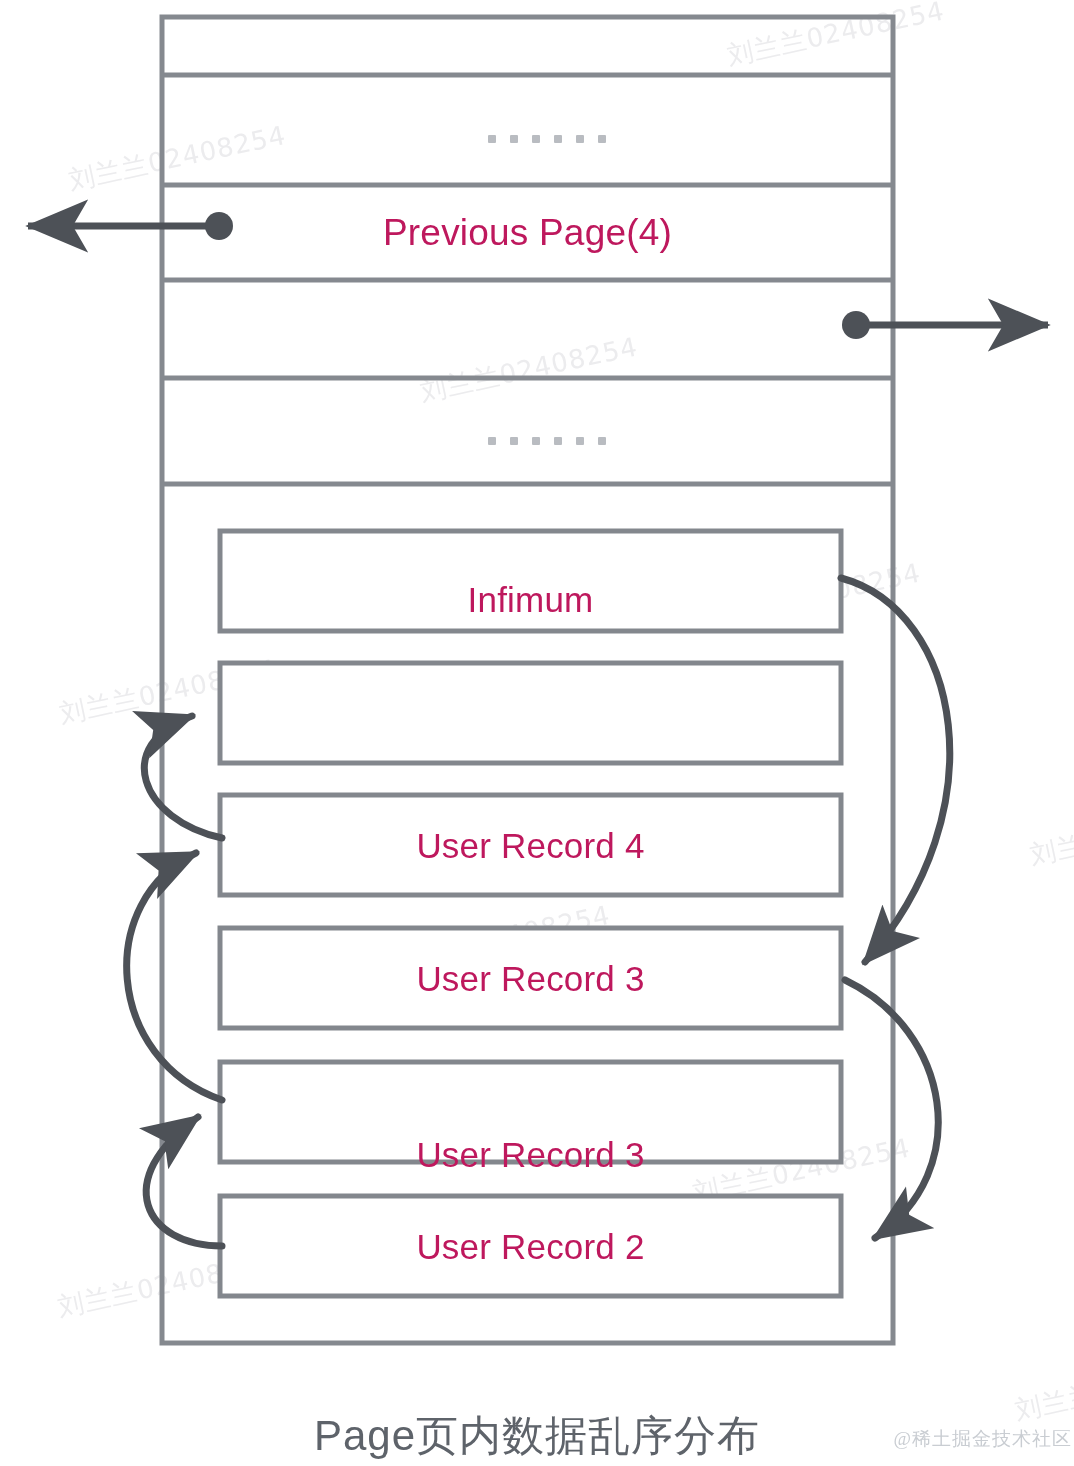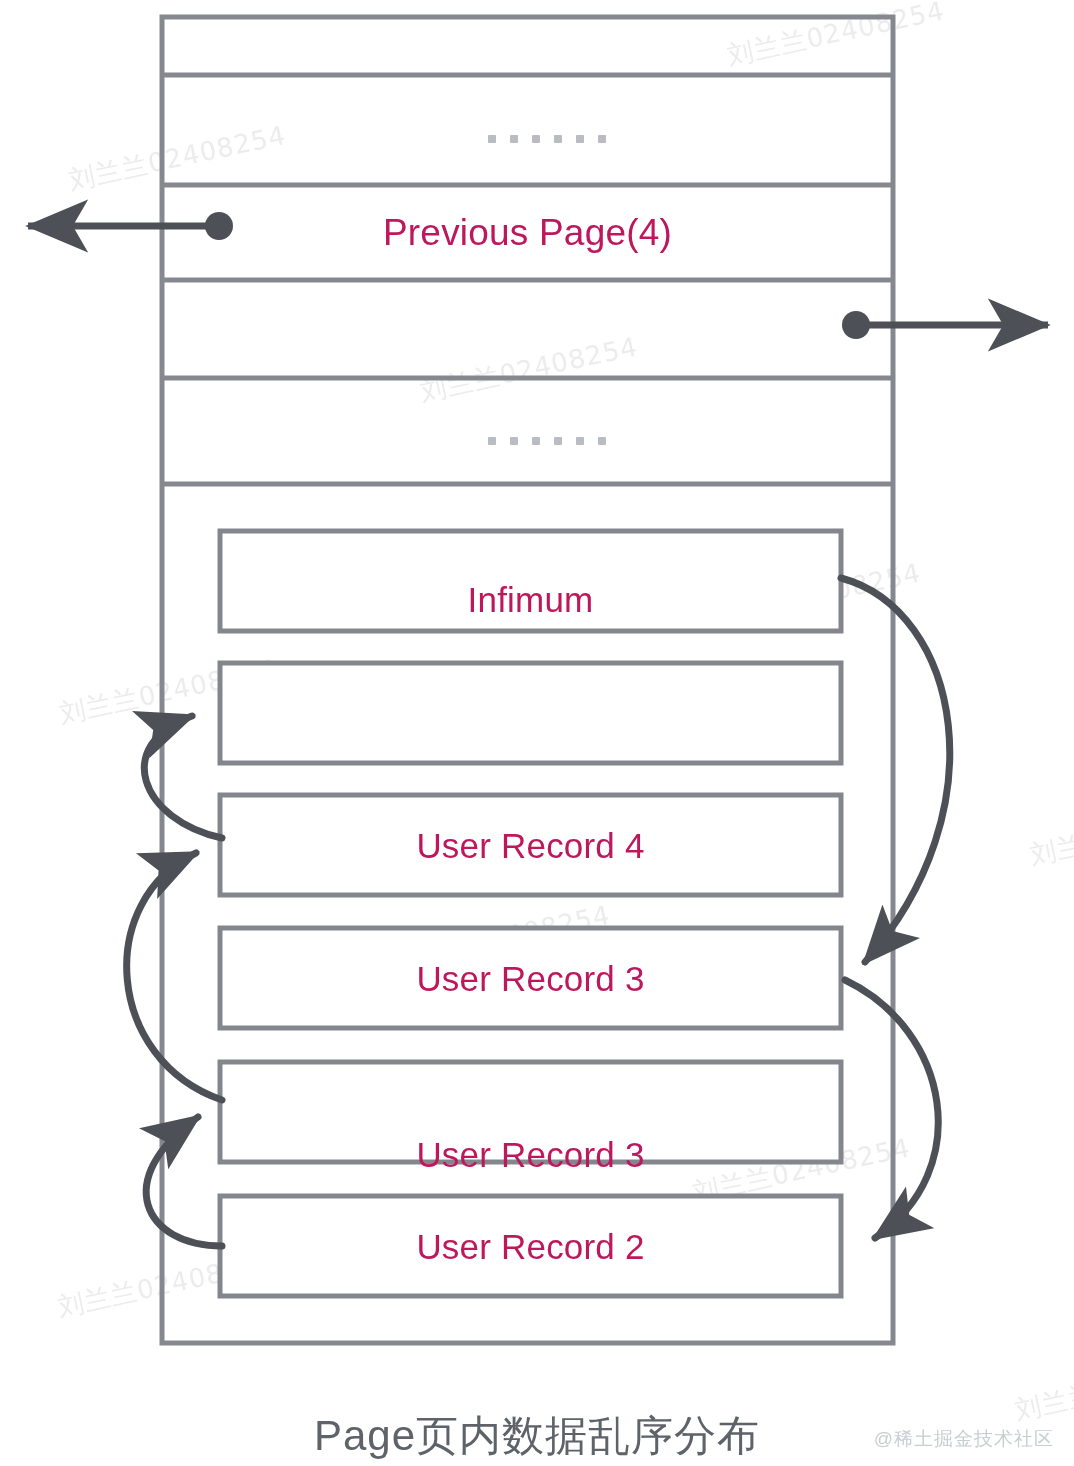--- a/index.html
+++ b/index.html
@@ -15,23 +15,23 @@
   .txt{
     position:absolute;z-index:4;
     font-family:"Liberation Sans","DejaVu Sans",sans-serif;
     color:#be185d;white-space:nowrap;
     text-align:center;
   }
   .page-field-label{font-size:37px;letter-spacing:0.2px;}
   .rec-label{font-size:35px;letter-spacing:0.2px;}
   .caption{font-size:42px;color:#5e636a;letter-spacing:1px;font-weight:500;}
   .corner-mark{
-    position:absolute;z-index:5;right:20px;bottom:14px;
+    position:absolute;z-index:5;right:2px;bottom:14px;
     font-size:19px;color:#c9cdd2;letter-spacing:1px;
-    font-family:Liberation Sans, sans-serif;
+    font-family:Liberation Serif, serif;
     text-align:right;
   }
   .wm-text{
     fill:#ececee;font-size:26px;
     font-family:"DejaVu Sans","Liberation Sans",sans-serif;
     letter-spacing:1px;
   }
   .dots-row{position:absolute;z-index:4;display:flex;gap:14px;align-items:center;}
   .dots-row i{display:block;width:8px;height:8px;background:#b9bcc1;border-radius:1px;}
 </style>

